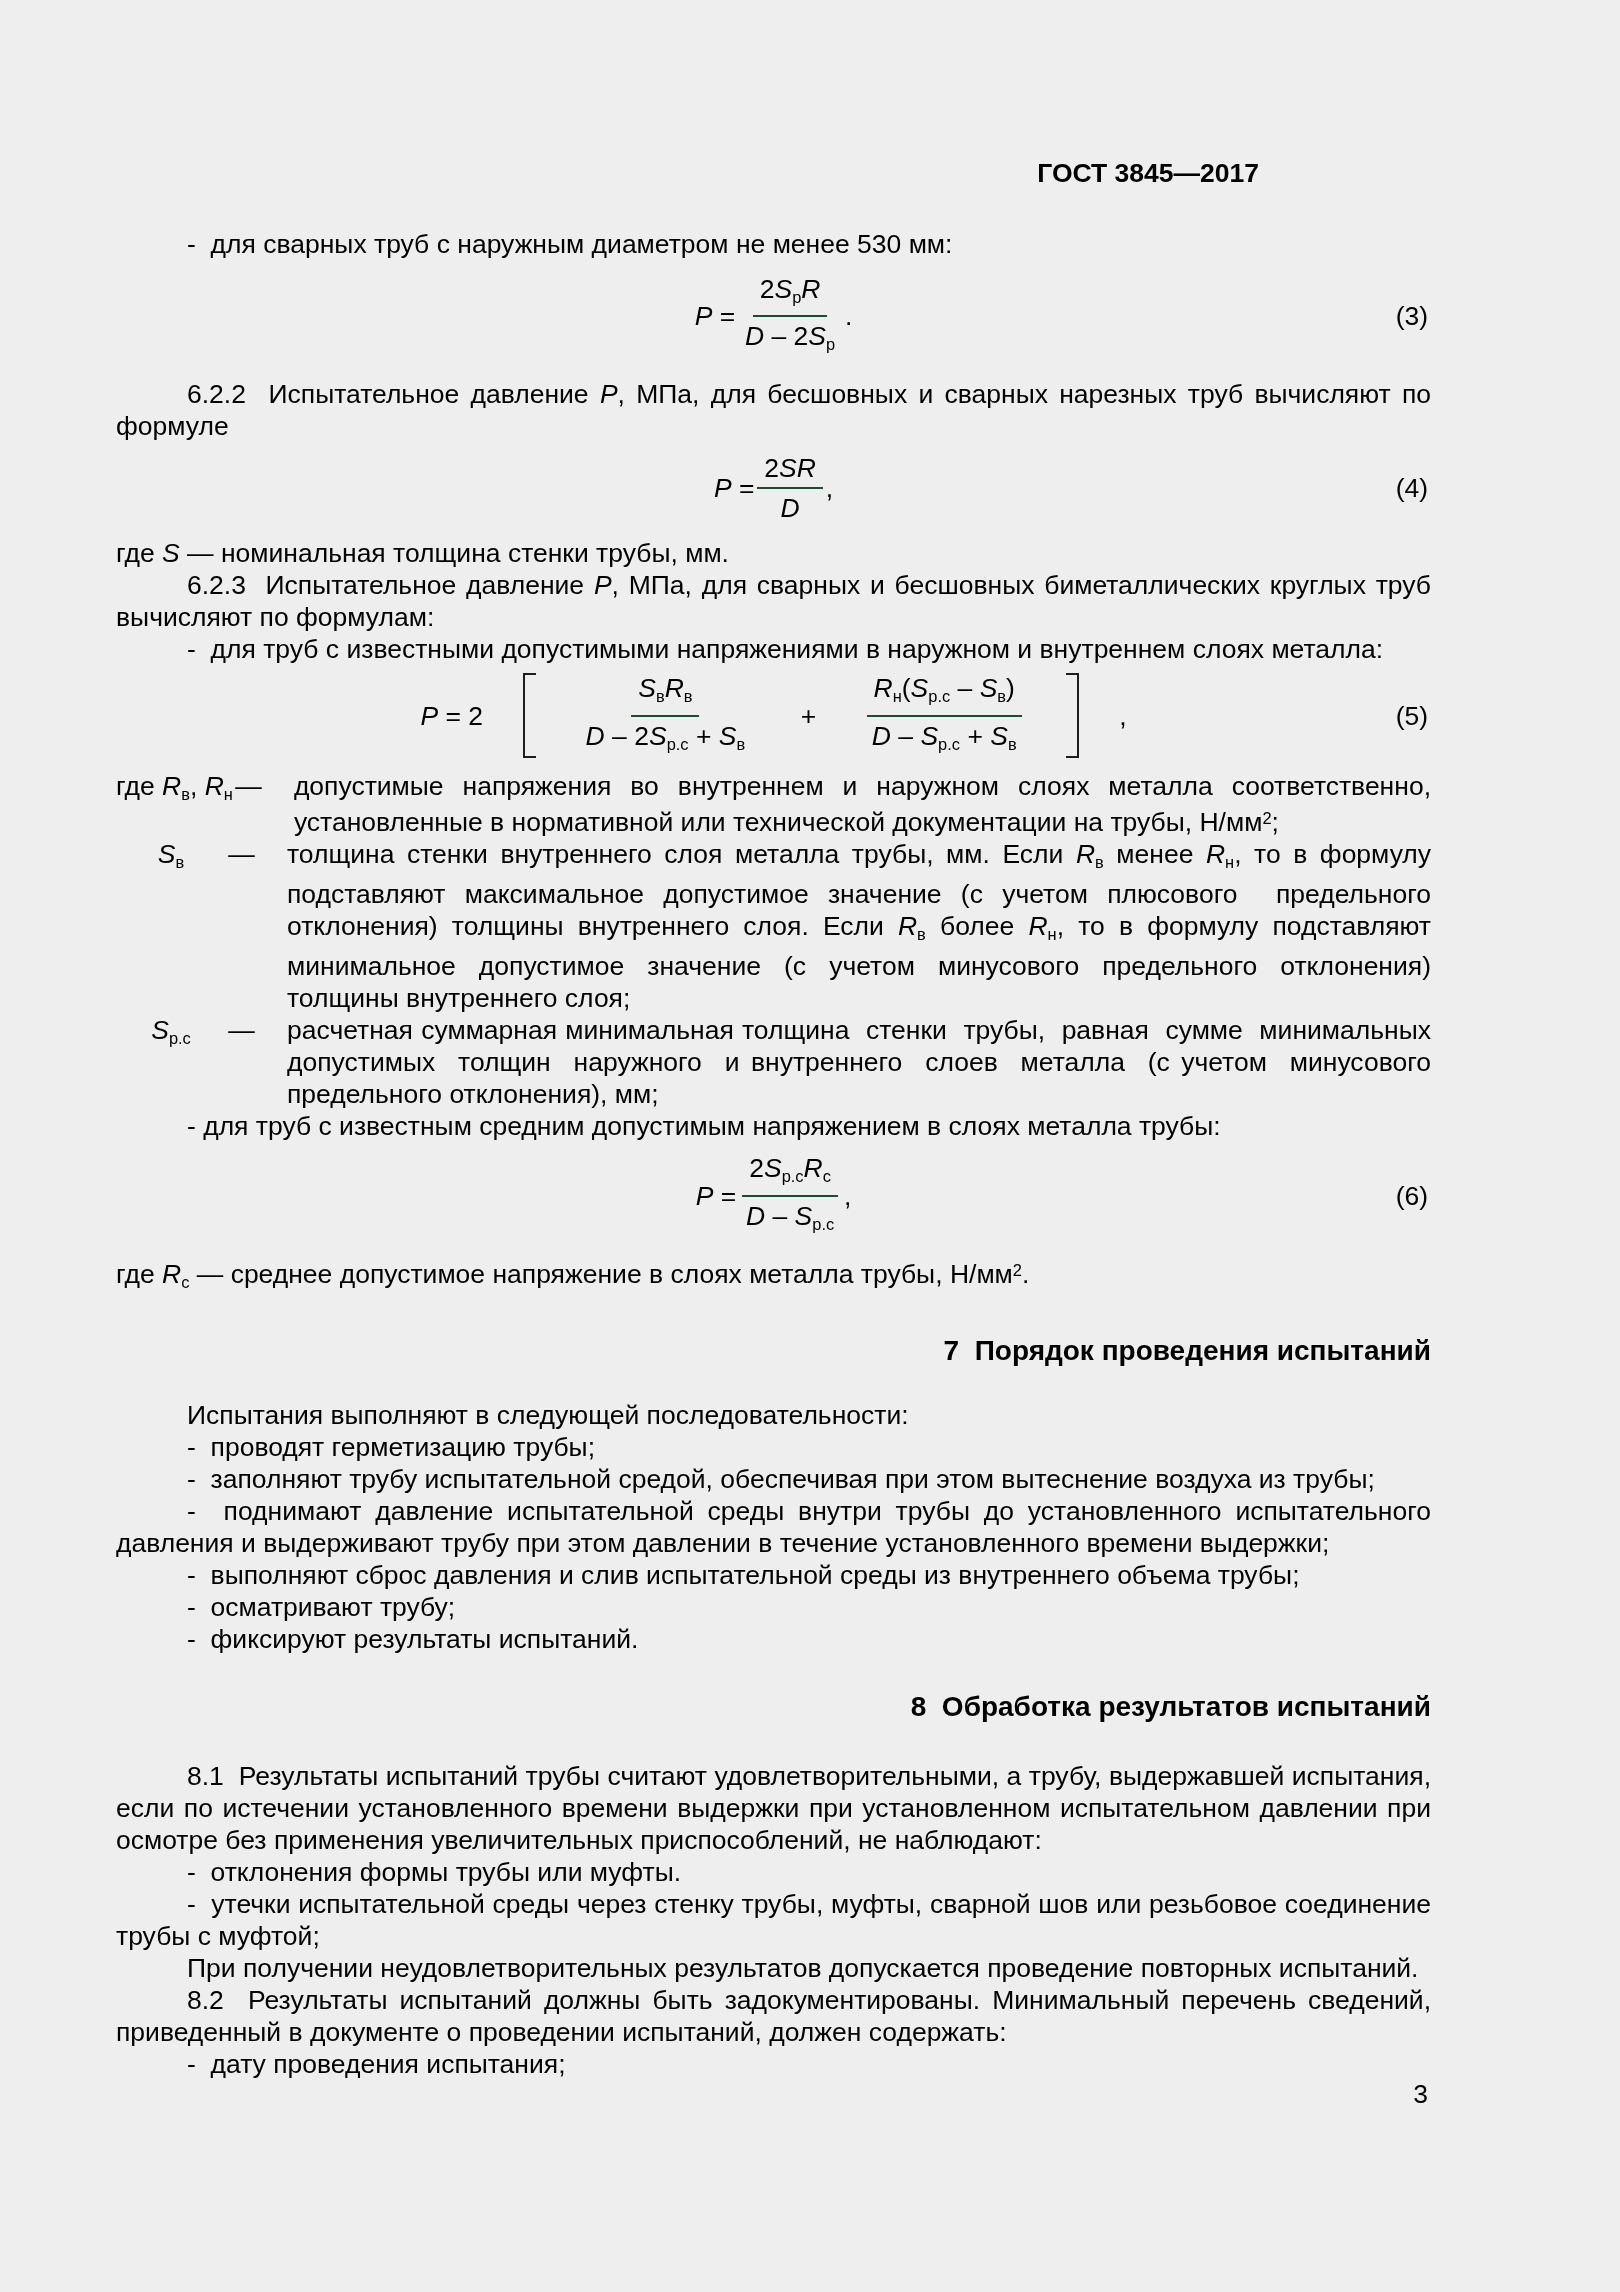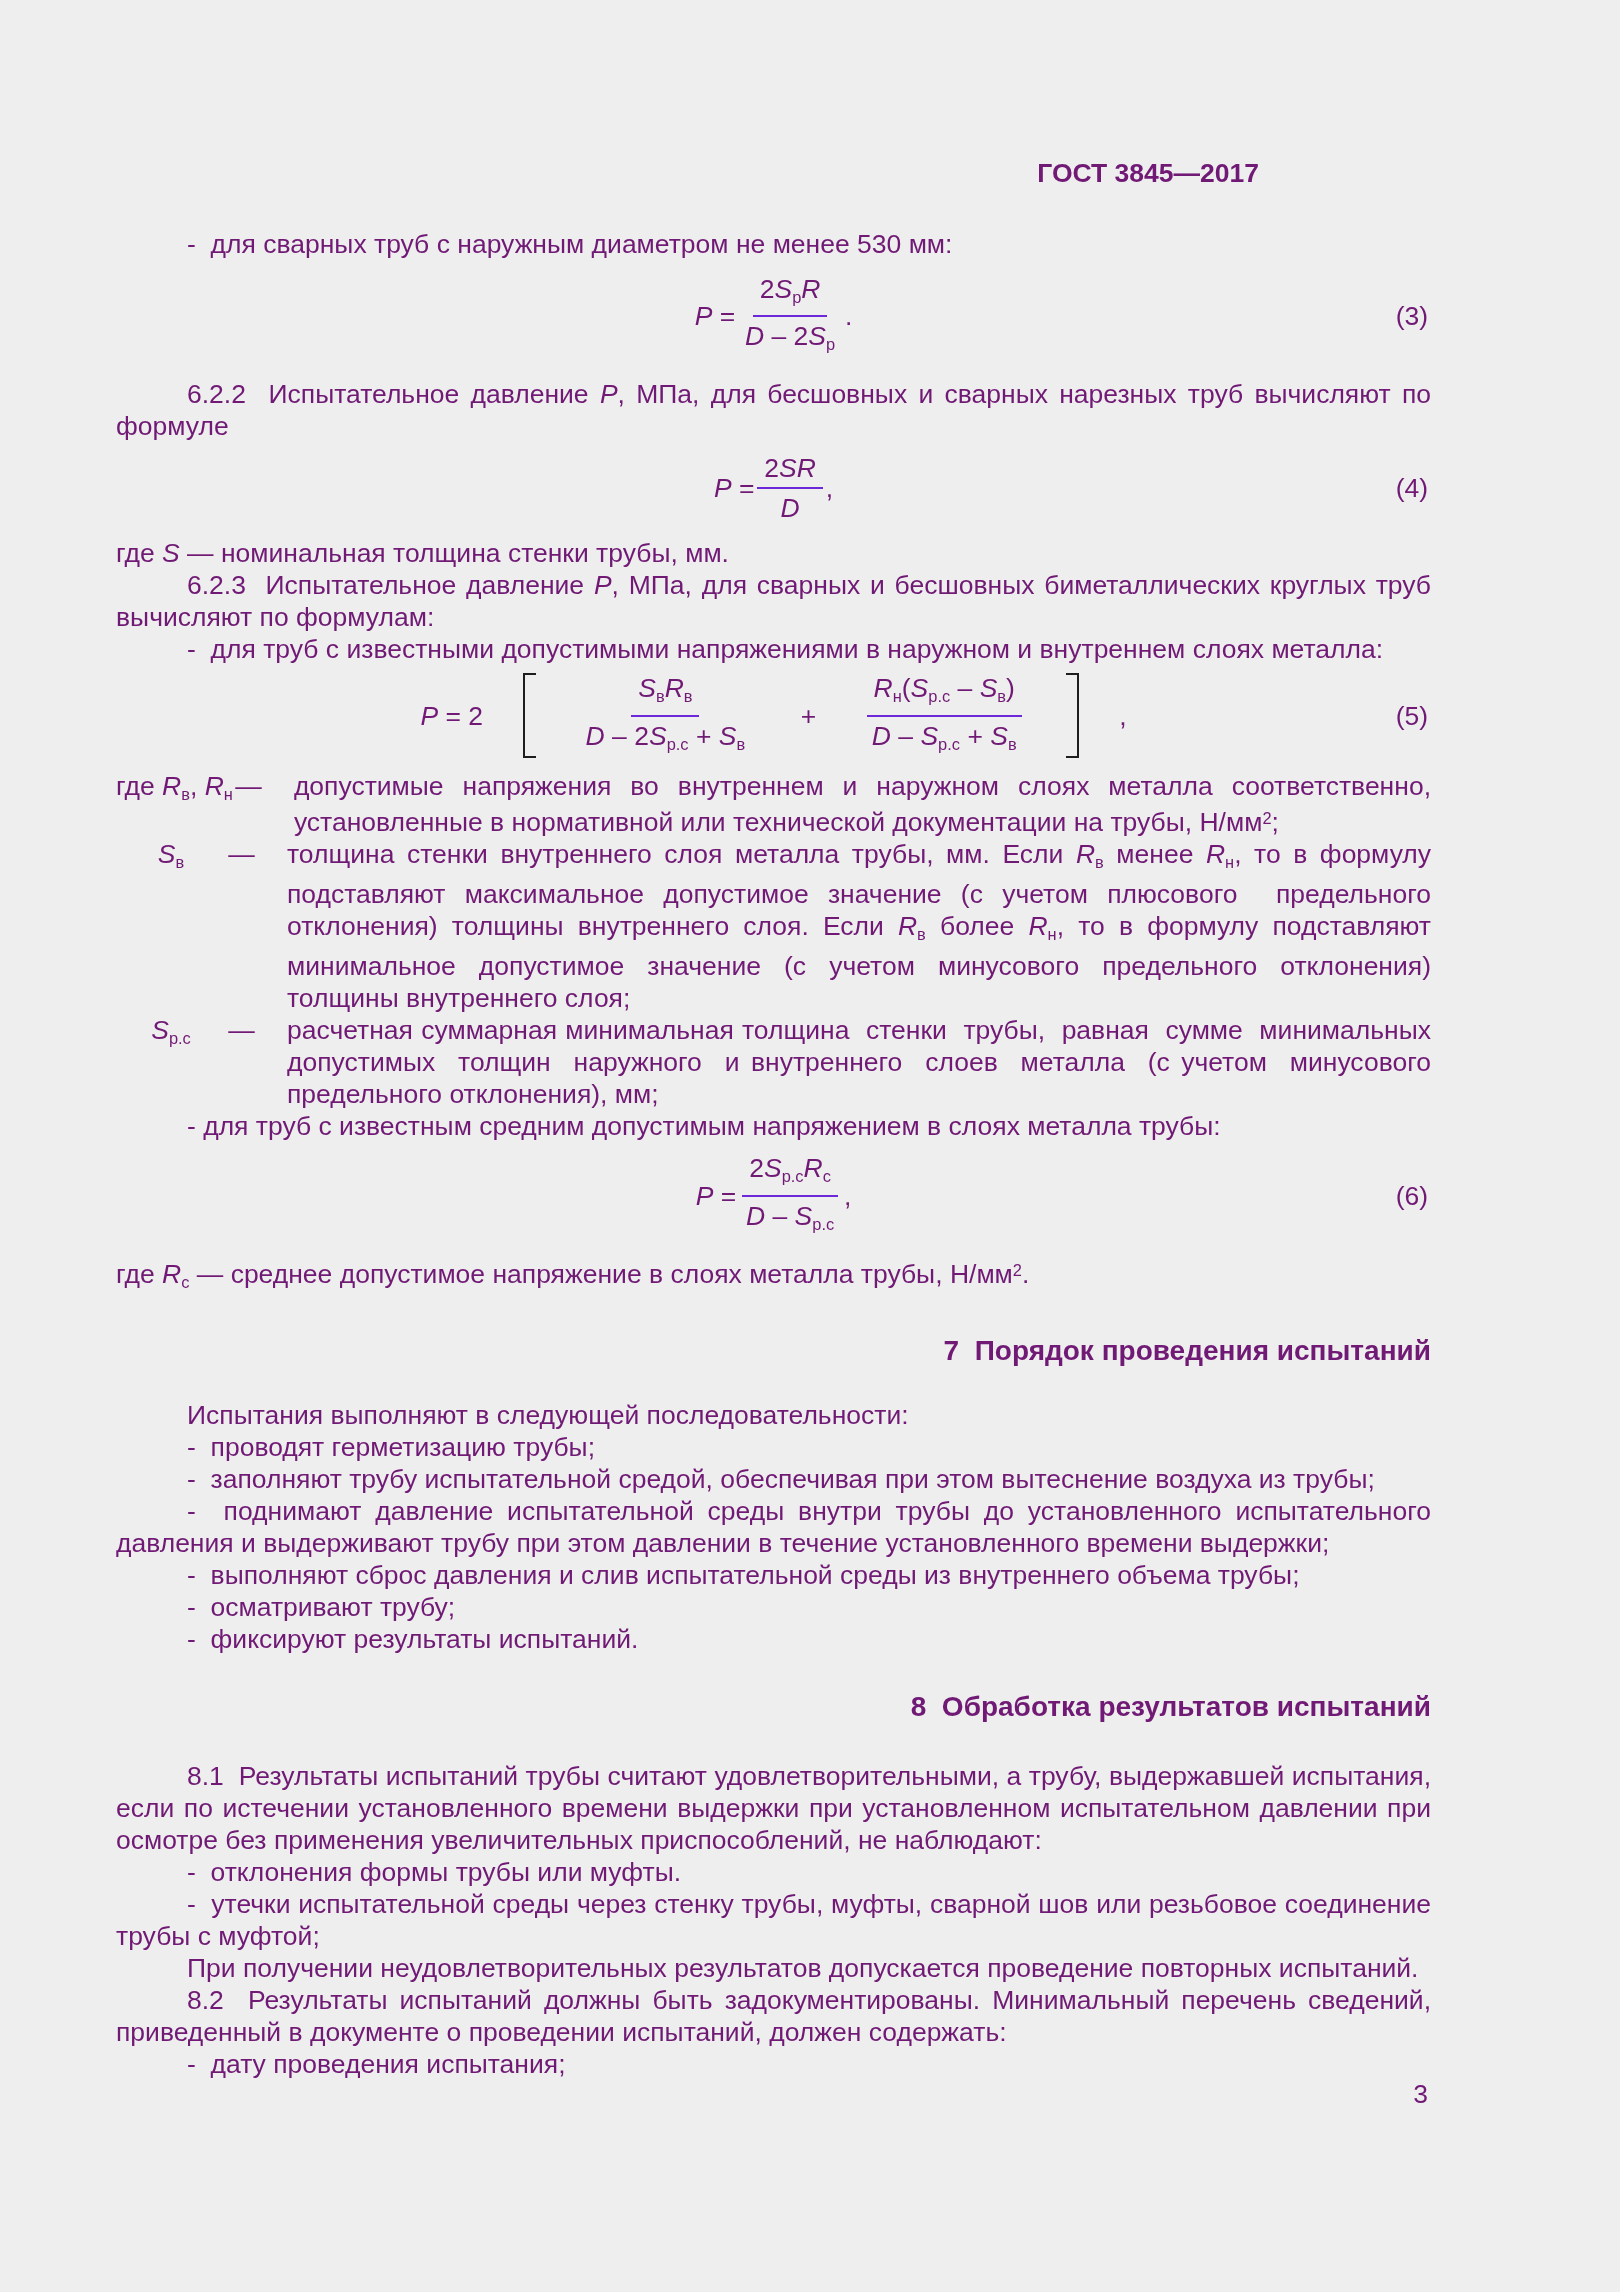--- a/index.html
+++ b/index.html
@@ -5,21 +5,21 @@
   html,body{margin:0;padding:0;background:#e9e9ea;}
   .page{
     position:relative;
     width:1620px;height:2293px;
     background:#eeeeee;
     box-sizing:border-box;
     padding:157px 189px 0 116px;
     font-family:"Liberation Sans","DejaVu Sans",sans-serif;
     font-size:26.5px;
     line-height:32px;
-    color:#701a75;
+    color:#000000;
     overflow:hidden;
   }
   p{margin:0;text-align:justify;white-space:pre-wrap;}
   .indent{text-indent:71px;}
   .doc-header{
     text-align:right;
     padding-right:172px;
     font-weight:bold;
     margin-bottom:39px;
     white-space:normal;
@@ -31,21 +31,21 @@
   .formula{
     position:relative;
     display:flex;justify-content:center;align-items:center;
     text-align:left;
   }
   .f-sp1{margin:12.7px 0 18.6px;}
   .f-sp2{margin:9.8px 0 12.7px;}
   .f-sp3{margin:7.8px 0 10.8px;gap:38px;}
   .f-sp4{margin:10.8px 0 14.7px;}
   .frac{display:inline-flex;flex-direction:column;align-items:center;margin:0 2.9px;}
-  .fnum{padding:0 6.9px 2.9px;border-bottom:2px solid #6d28d9;}
+  .fnum{padding:0 6.9px 2.9px;border-bottom:2px solid #14532d;}
   .fden{padding:2.9px 6.9px 0;}
   .eqno{position:absolute;right:2.9px;top:50%;transform:translateY(-50%);}
   .brk{align-self:stretch;width:10.8px;margin:1px 2px;}
   .brk-l{border-left:2.5px solid #1d1d1d;border-top:2.5px solid #1d1d1d;border-bottom:2.5px solid #1d1d1d;}
   .brk-r{border-right:2.5px solid #1d1d1d;border-top:2.5px solid #1d1d1d;border-bottom:2.5px solid #1d1d1d;}
   .fplus{margin:0 7.8px;}
   
   .def{display:flex;}
   .def-sym{flex:0 0 auto;min-width:110px;text-align:center;white-space:pre;}
   .def-dash{flex:0 0 31px;text-align:center;}

